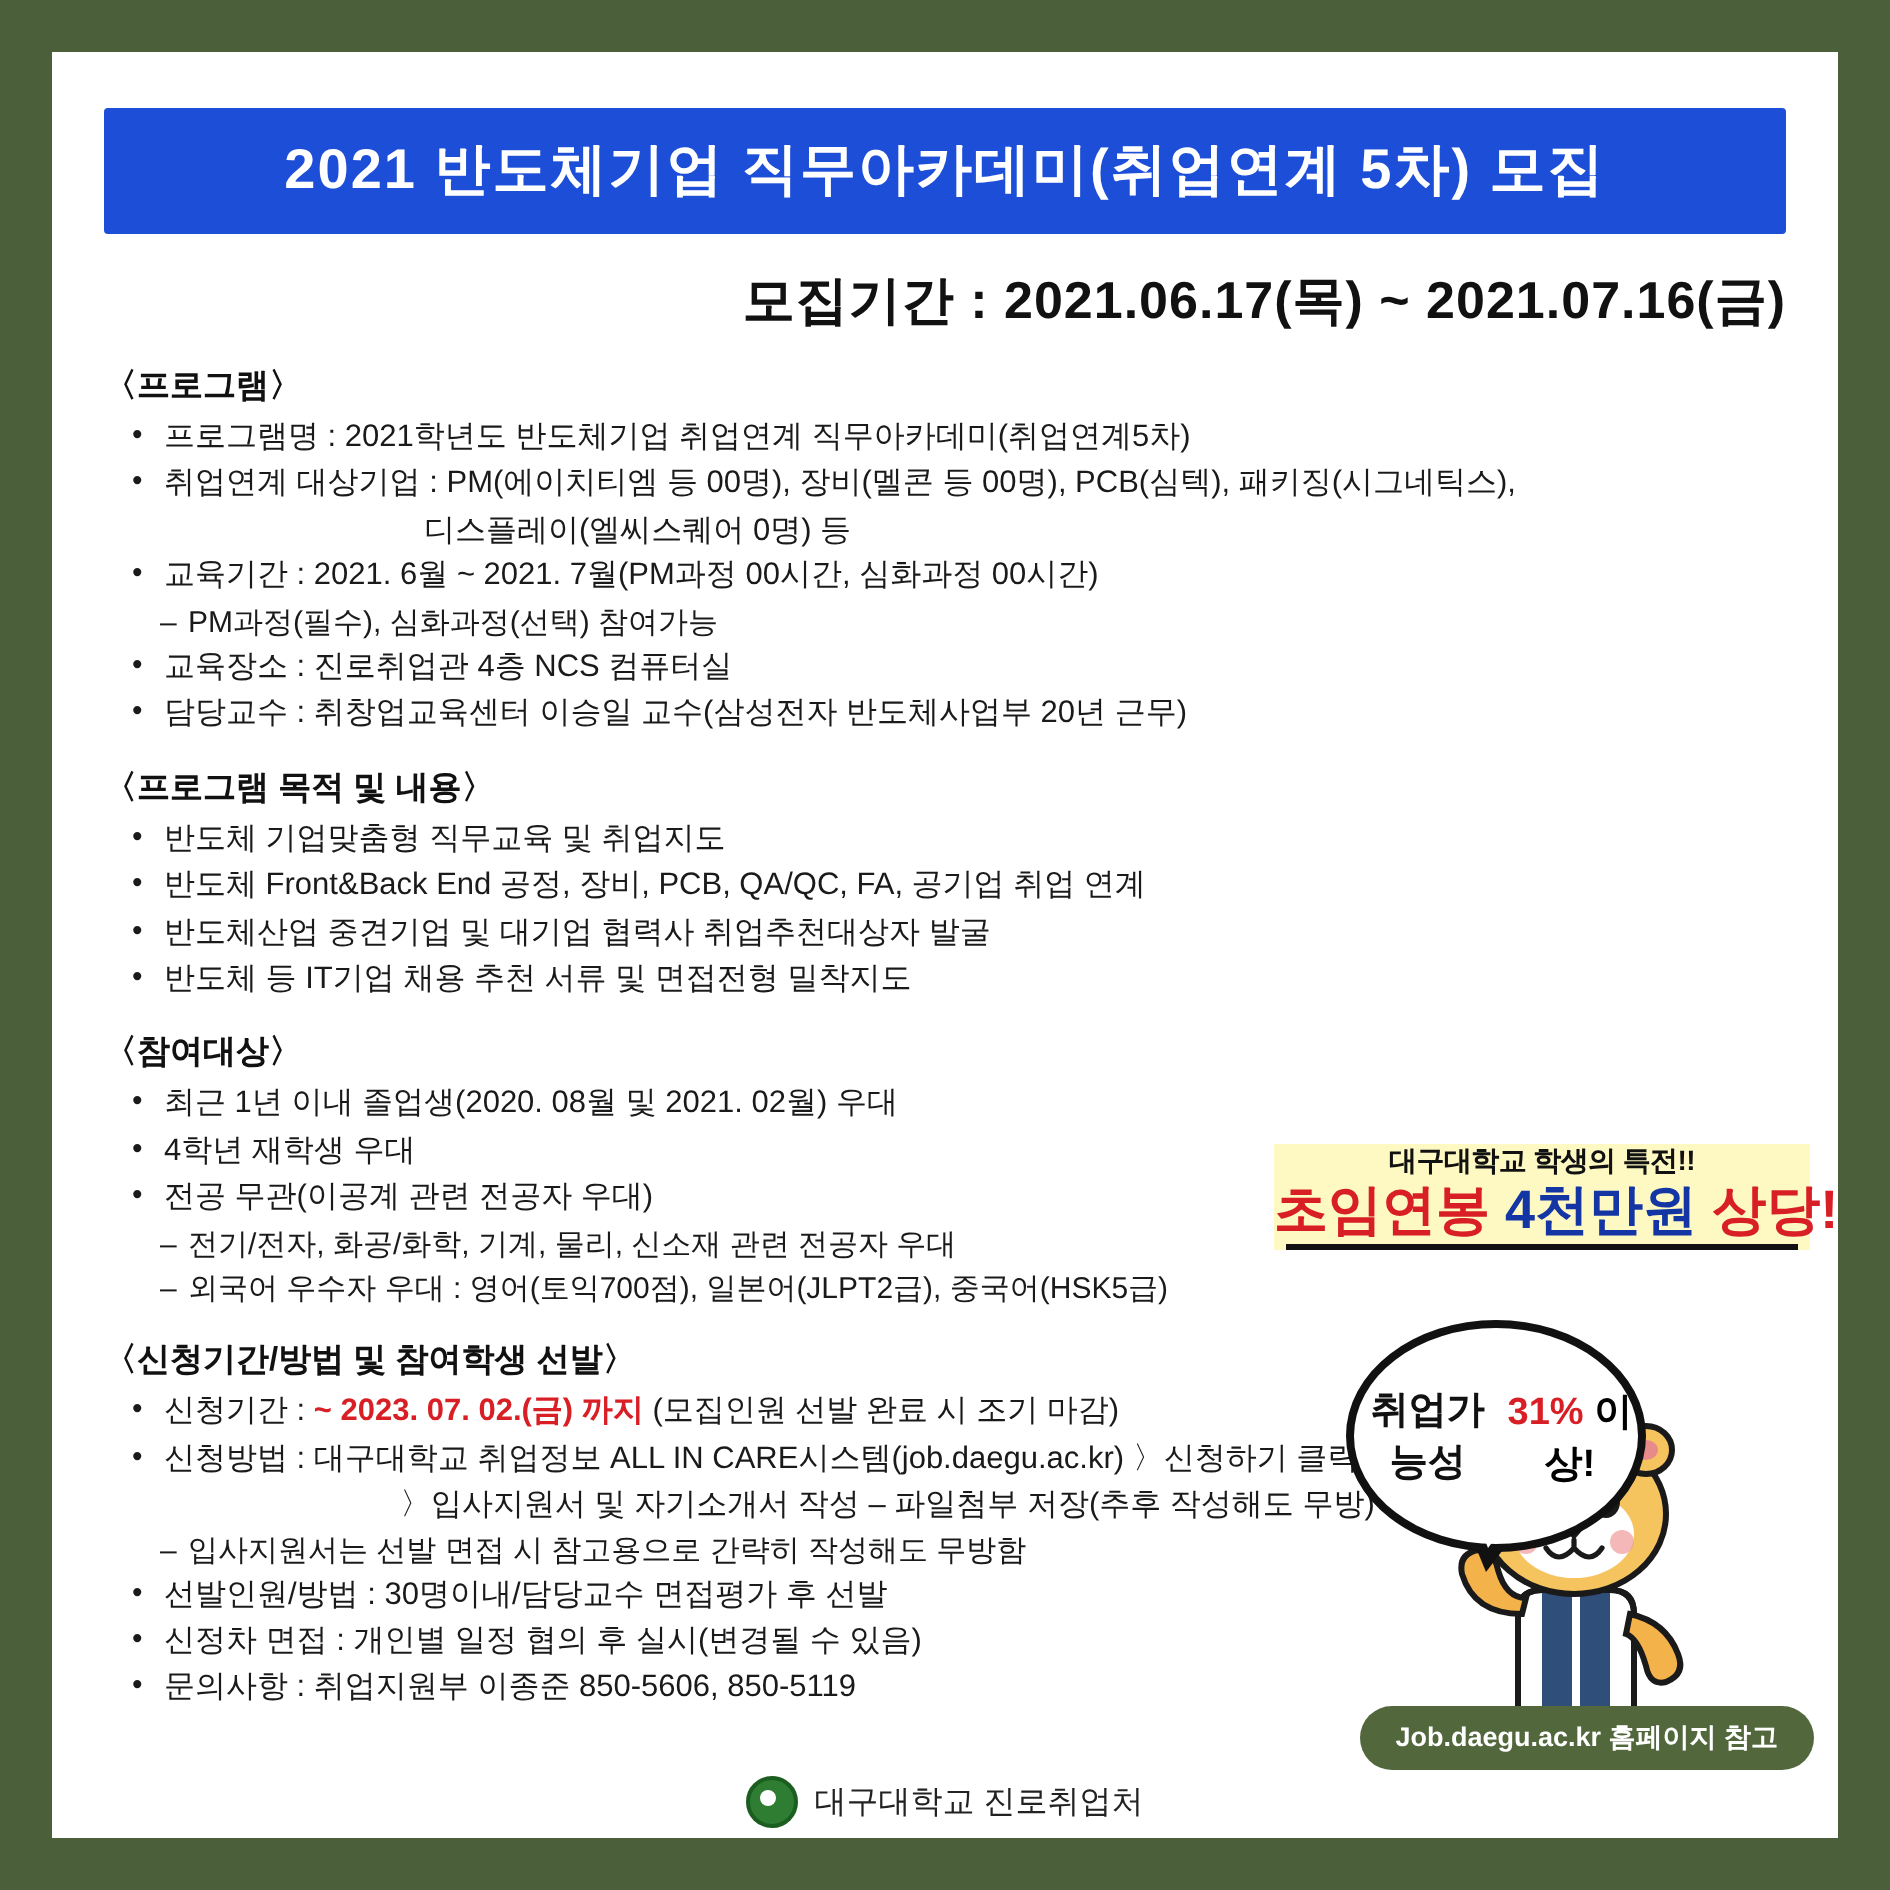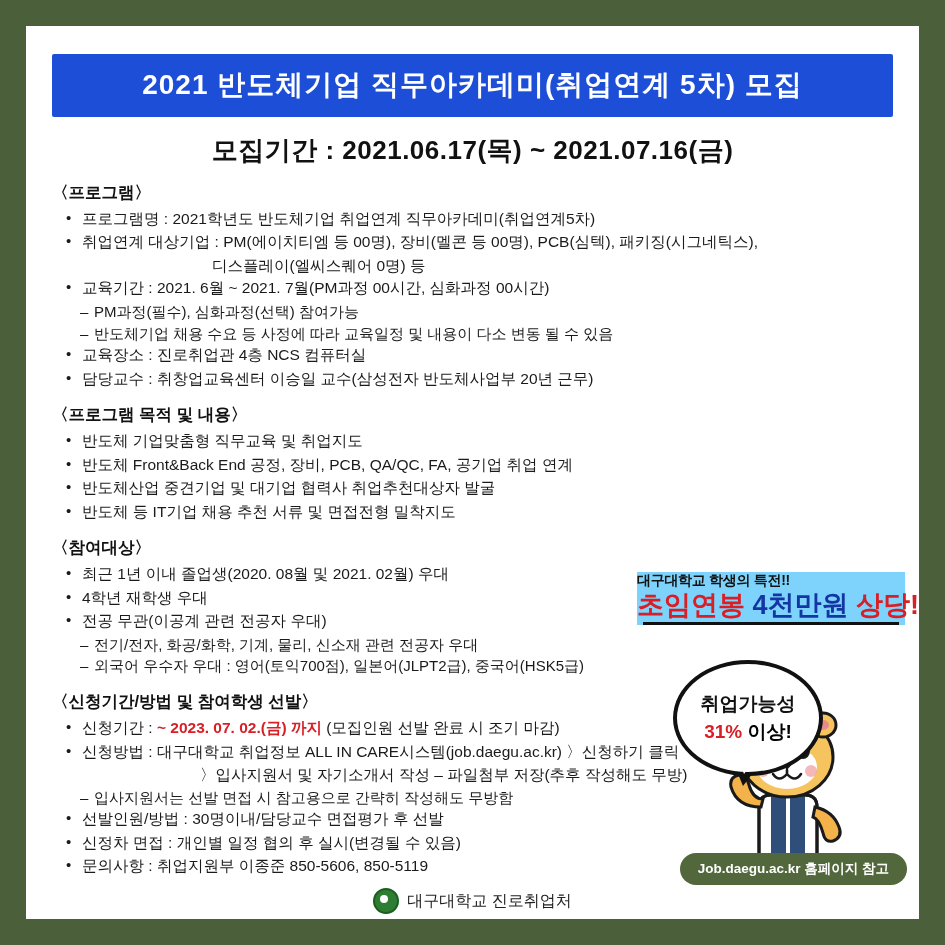--- a/index.html
+++ b/index.html
@@ -35,21 +35,21 @@
     background: #1d4ed8;
     color: #ffffff;
     text-align: center;
     font-size: 28px;
     font-weight: bold;
     letter-spacing: 1px;
     padding: 12px 0 13px 0;
     border-radius: 2px;
   }
   .subtitle {
-    text-align: center;
+    text-align: right;
     font-size: 26px;
     font-weight: bold;
     color: #111111;
     margin-top: 16px;
     letter-spacing: 0.5px;
   }
   
   .section {
     margin-top: 14px;
   }
@@ -107,22 +107,22 @@
   .red {
     color: #d81f26;
     font-weight: bold;
   }
   
   .salary-box {
     position: absolute;
     right: 14px;
     top: 546px;
     width: 268px;
-    text-align: left;
-    background: #7dd3fc;
+    text-align: center;
+    background: #fef9c3;
   }
   .salary-top {
     font-size: 14px;
     font-weight: bold;
     color: #111111;
     letter-spacing: -0.3px;
   }
   .salary-main {
     margin-top: 1px;
     font-size: 27px;
@@ -140,21 +140,21 @@
   .bubble {
     position: absolute;
     right: 96px;
     top: 634px;
     width: 142px;
     height: 108px;
     border: 4px solid #111111;
     border-radius: 50%;
     background: #ffffff;
     display: flex;
-    flex-direction: column;
+    flex-direction: row;
     align-items: center;
     justify-content: center;
     text-align: center;
     z-index: 4;
   }
   .bubble-l1 {
     font-size: 19px;
     font-weight: bold;
     color: #111111;
   }
@@ -256,21 +256,20 @@
       <div class="section-head">〈프로그램〉</div>
       <ul class="bullets">
         <li>프로그램명 : 2021학년도 반도체기업 취업연계 직무아카데미(취업연계5차)</li>
         <li>취업연계 대상기업 : PM(에이치티엠 등 00명), 장비(멜콘 등 00명), PCB(심텍), 패키징(시그네틱스),</li>
       </ul>
       <div class="cont2">디스플레이(엘씨스퀘어 0명) 등</div>
       <ul class="bullets">
         <li>교육기간 : 2021. 6월 ~ 2021. 7월(PM과정 00시간, 심화과정 00시간)</li>
       </ul>
       <div class="sub">PM과정(필수), 심화과정(선택) 참여가능</div>
-      <div class="sub">반도체기업 채용 수요 등 사정에 따라 교육일정 및 내용이 다소 변동 될 수 있음</div>
       <ul class="bullets">
         <li>교육장소 : 진로취업관 4층 NCS 컴퓨터실</li>
         <li>담당교수 : 취창업교육센터 이승일 교수(삼성전자 반도체사업부 20년 근무)</li>
       </ul>
     </div>
 
     <div class="section">
       <div class="section-head">〈프로그램 목적 및 내용〉</div>
       <ul class="bullets">
         <li>반도체 기업맞춤형 직무교육 및 취업지도</li>

